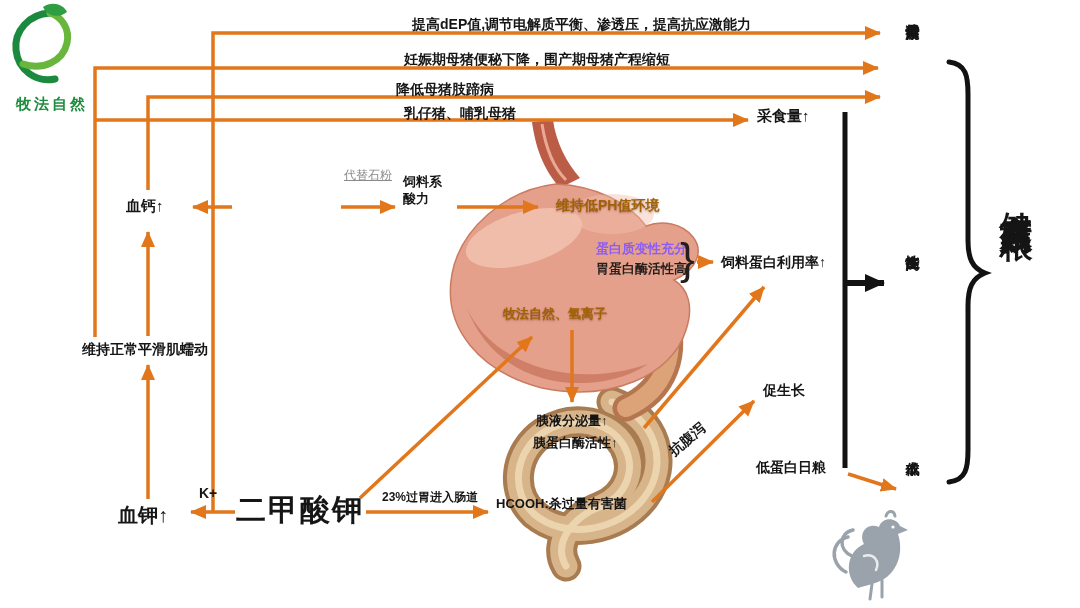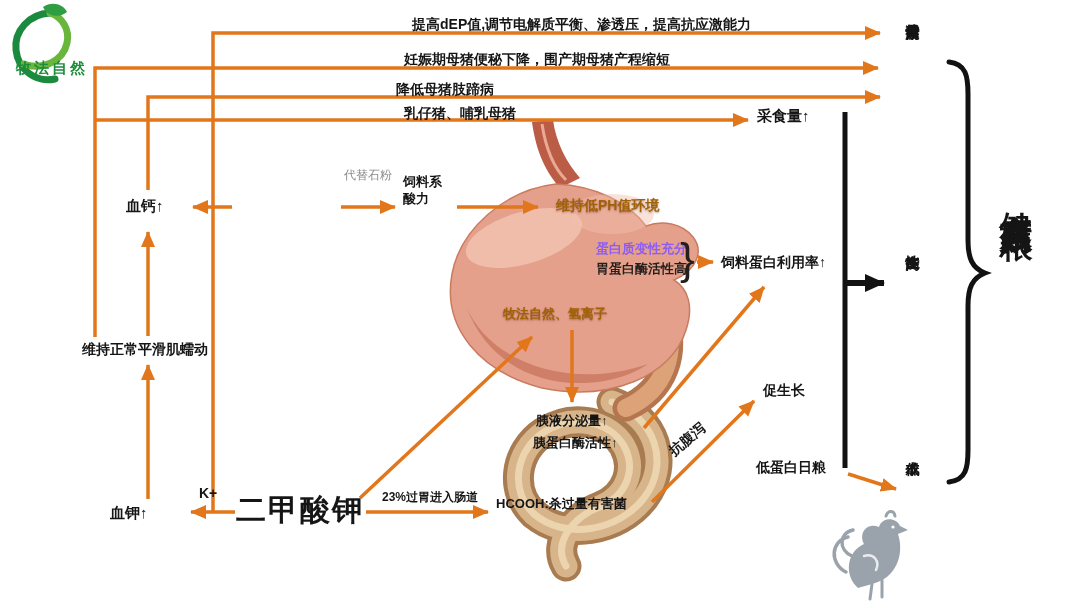--- a/index.html
+++ b/index.html
@@ -1,22 +1,22 @@
 <!DOCTYPE html>
 <html><head>
 <meta charset="utf-8">
 <style>
   html,body{margin:0;padding:0;background:#ffffff;}
   .stage{position:relative;width:1080px;height:608px;background:#ffffff;overflow:hidden;
          font-family:"Liberation Sans","DejaVu Sans",sans-serif;}
   svg.canvas{position:absolute;left:0;top:0;z-index:1;}
   .lbl{position:absolute;z-index:2;font-weight:bold;color:#151515;white-space:nowrap;line-height:1.15;}
   .white{color:#a16207;text-shadow:0 1px 2px rgba(90,30,10,.45);}
-  .gray{color:#8a8a8a;font-weight:normal;}
-  .green{color:#1e8c3c;}
+  .gray{color:#8a8a8a;font-weight:normal;text-decoration:underline;}
+  .green{color:#1e8c3c;margin-top:36px;}
   .vert{writing-mode:vertical-rl;text-orientation:upright;}
   .brace-sm{font-weight:normal;color:#241f1d;}
 </style>
 </head>
 <body>
 
 <div class="stage">
 
   <svg class="canvas" width="1080" height="608" viewBox="0 0 1080 608">
     <defs>
@@ -135,21 +135,21 @@
 
   <div class="lbl" style="left:536px;top:414px;font-size:13px">胰液分泌量↑</div>
   <div class="lbl" style="left:533px;top:436px;font-size:13px">胰蛋白酶活性↑</div>
   <div class="lbl" style="left:496px;top:497px;font-size:13px">HCOOH:杀过量有害菌</div>
 
   <div class="lbl" style="left:721px;top:254px;font-size:14px">饲料蛋白利用率↑</div>
   <div class="lbl" style="left:763px;top:382px;font-size:14px">促生长</div>
   <div class="lbl" style="left:666px;top:431px;font-size:14px;transform:rotate(-40deg)">抗腹泻</div>
   <div class="lbl" style="left:756px;top:459px;font-size:14px">低蛋白日粮</div>
 
-  <div class="lbl" style="left:110px;top:504px;font-size:15px">血钾↑</div>
+  <div class="lbl" style="left:118px;top:504px;font-size:20px">血钾↑</div>
   <div class="lbl" style="left:199px;top:485px;font-size:14px">K+</div>
   <div class="lbl" style="left:236px;top:493px;font-size:30px;letter-spacing:2px">二甲酸钾</div>
   <div class="lbl" style="left:382px;top:491px;font-size:12px">23%过胃进入肠道</div>
 
   <div class="lbl vert" style="left:905px;top:13px;font-size:14px">母仔猪高健康度</div>
   <div class="lbl vert" style="left:905px;top:244px;font-size:14px">高生产性能</div>
   <div class="lbl vert" style="left:905px;top:451px;font-size:14px">低成本</div>
   <div class="lbl vert" style="left:997px;top:186px;font-size:33px;letter-spacing:3px">健康高效日粮</div>
 
 </div>

